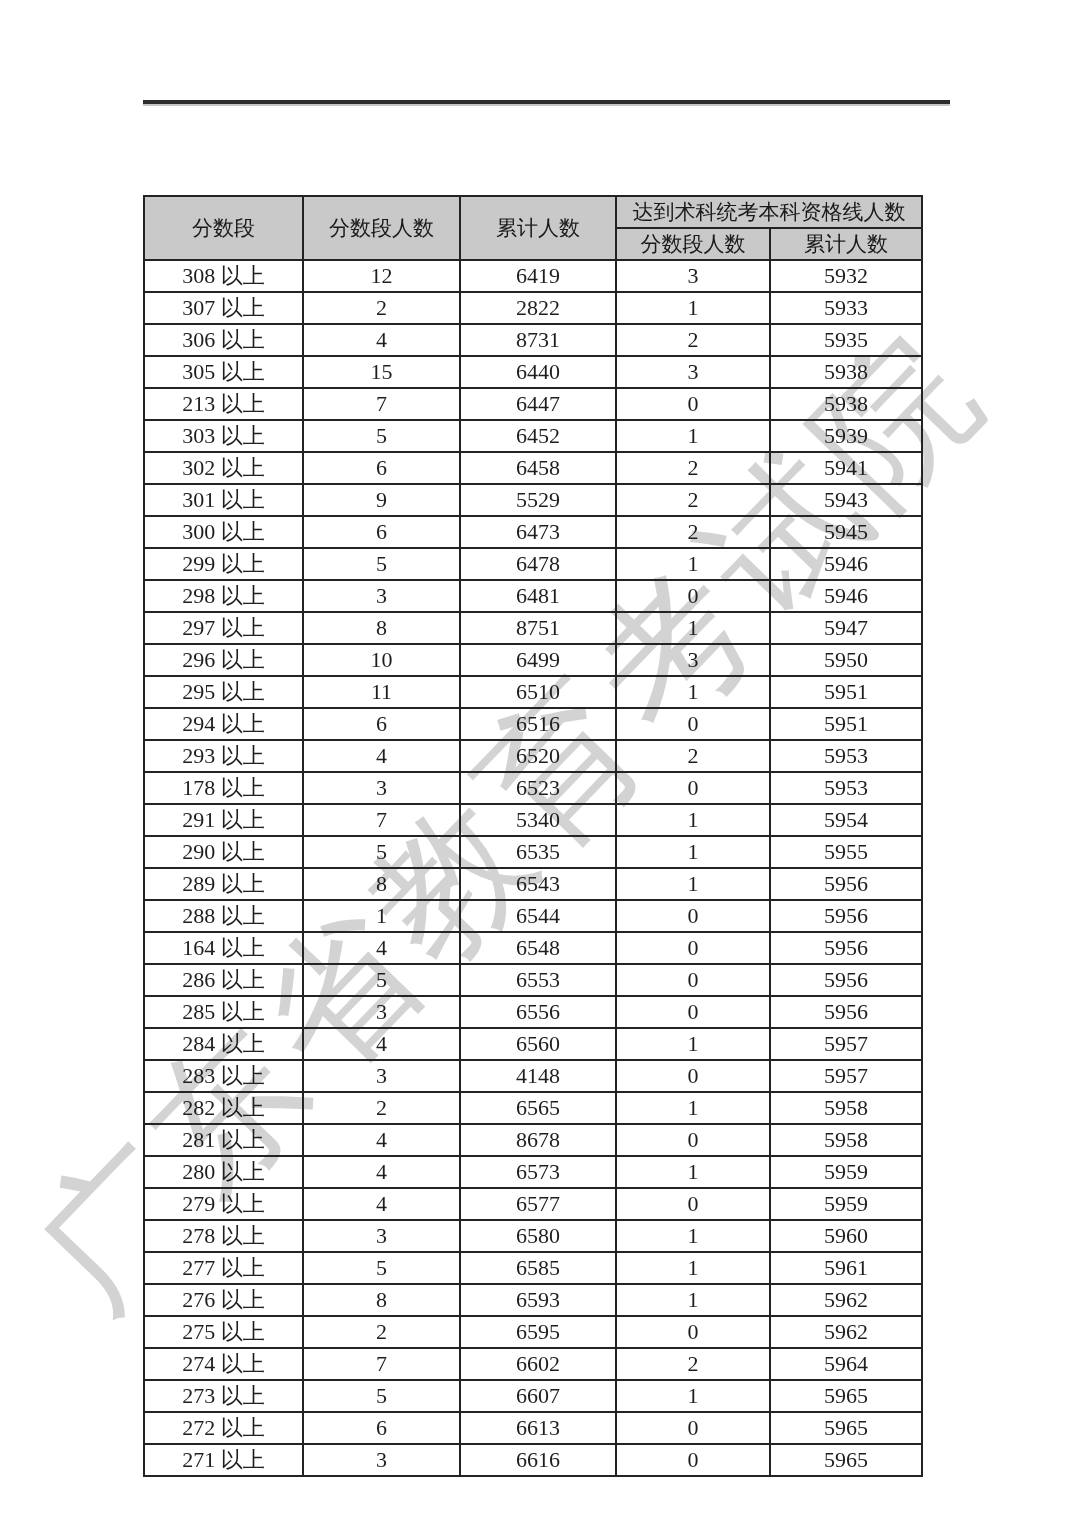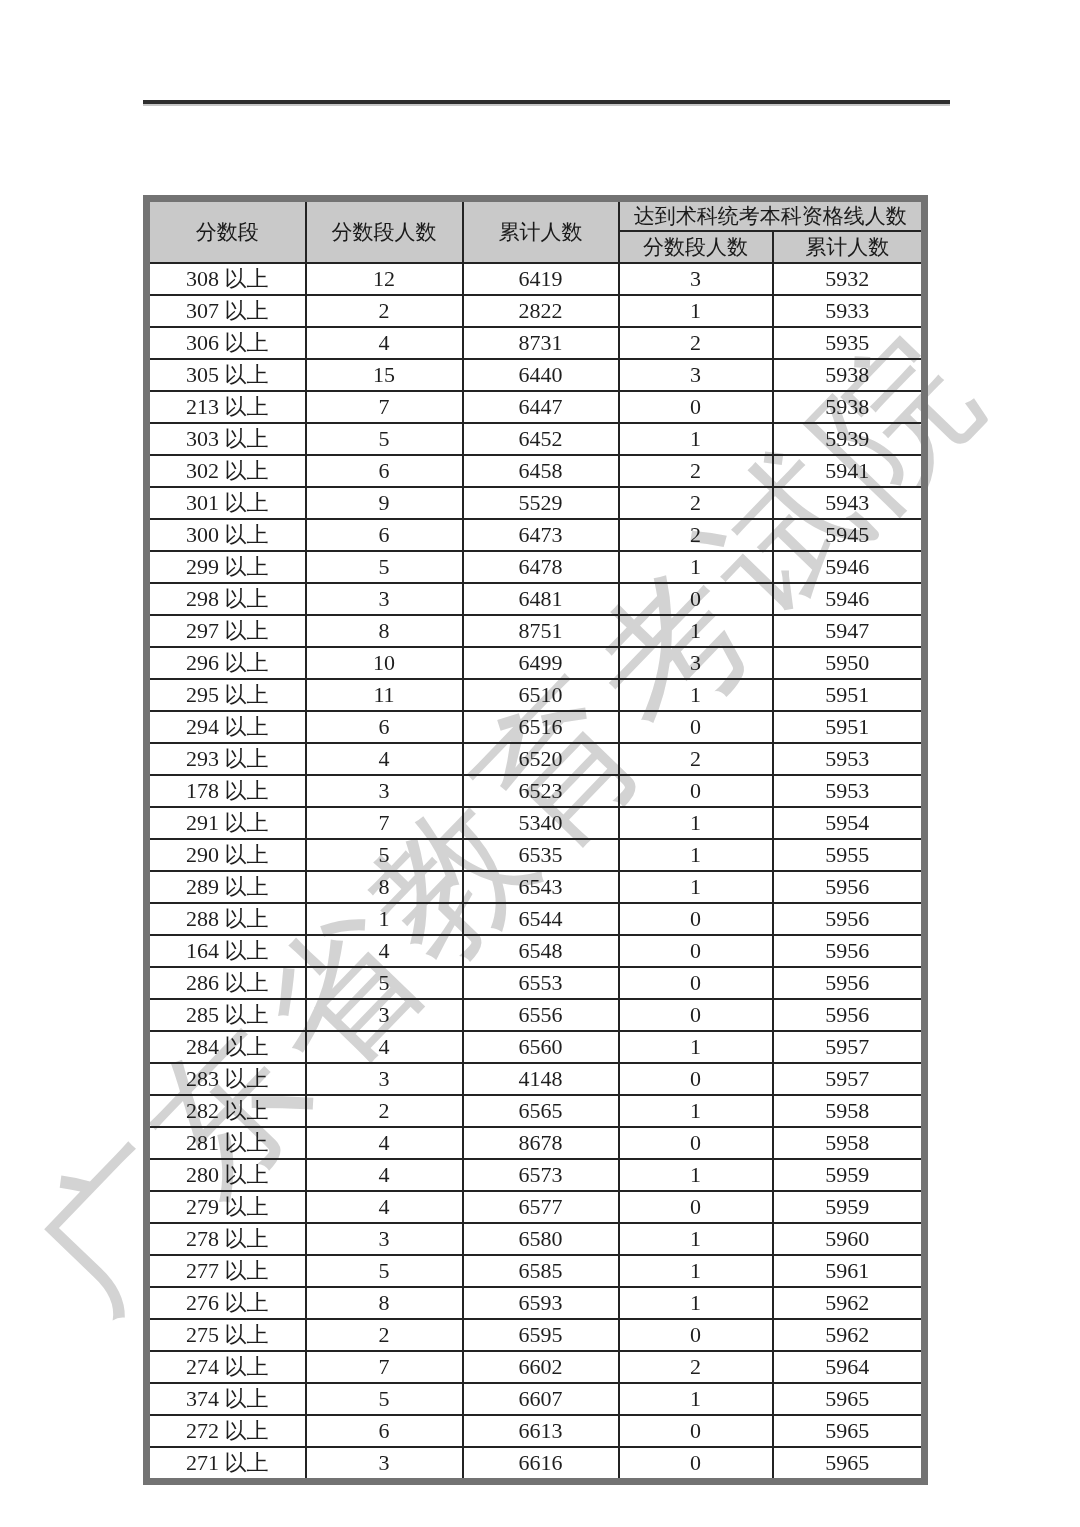--- a/index.html
+++ b/index.html
@@ -40,21 +40,21 @@
     pointer-events: none;
     user-select: none;
   }
   table.score-table {
     position: absolute;
     left: 143px;
     top: 195px;
     width: 778px;
     border-collapse: collapse;
     table-layout: fixed;
-    border: 7px solid #737373;
+    border: 2px solid #737373;
   }
   .score-table th,
   .score-table td {
     border: 2px solid #232323;
     text-align: center;
     vertical-align: middle;
     padding: 0;
     overflow: hidden;
   }
   .score-table thead th {
@@ -344,21 +344,21 @@
           <td>5962</td>
         </tr>
         <tr>
           <td>274 以上</td>
           <td>7</td>
           <td>6602</td>
           <td>2</td>
           <td>5964</td>
         </tr>
         <tr>
-          <td>374 以上</td>
+          <td>273 以上</td>
           <td>5</td>
           <td>6607</td>
           <td>1</td>
           <td>5965</td>
         </tr>
         <tr>
           <td>272 以上</td>
           <td>6</td>
           <td>6613</td>
           <td>0</td>

